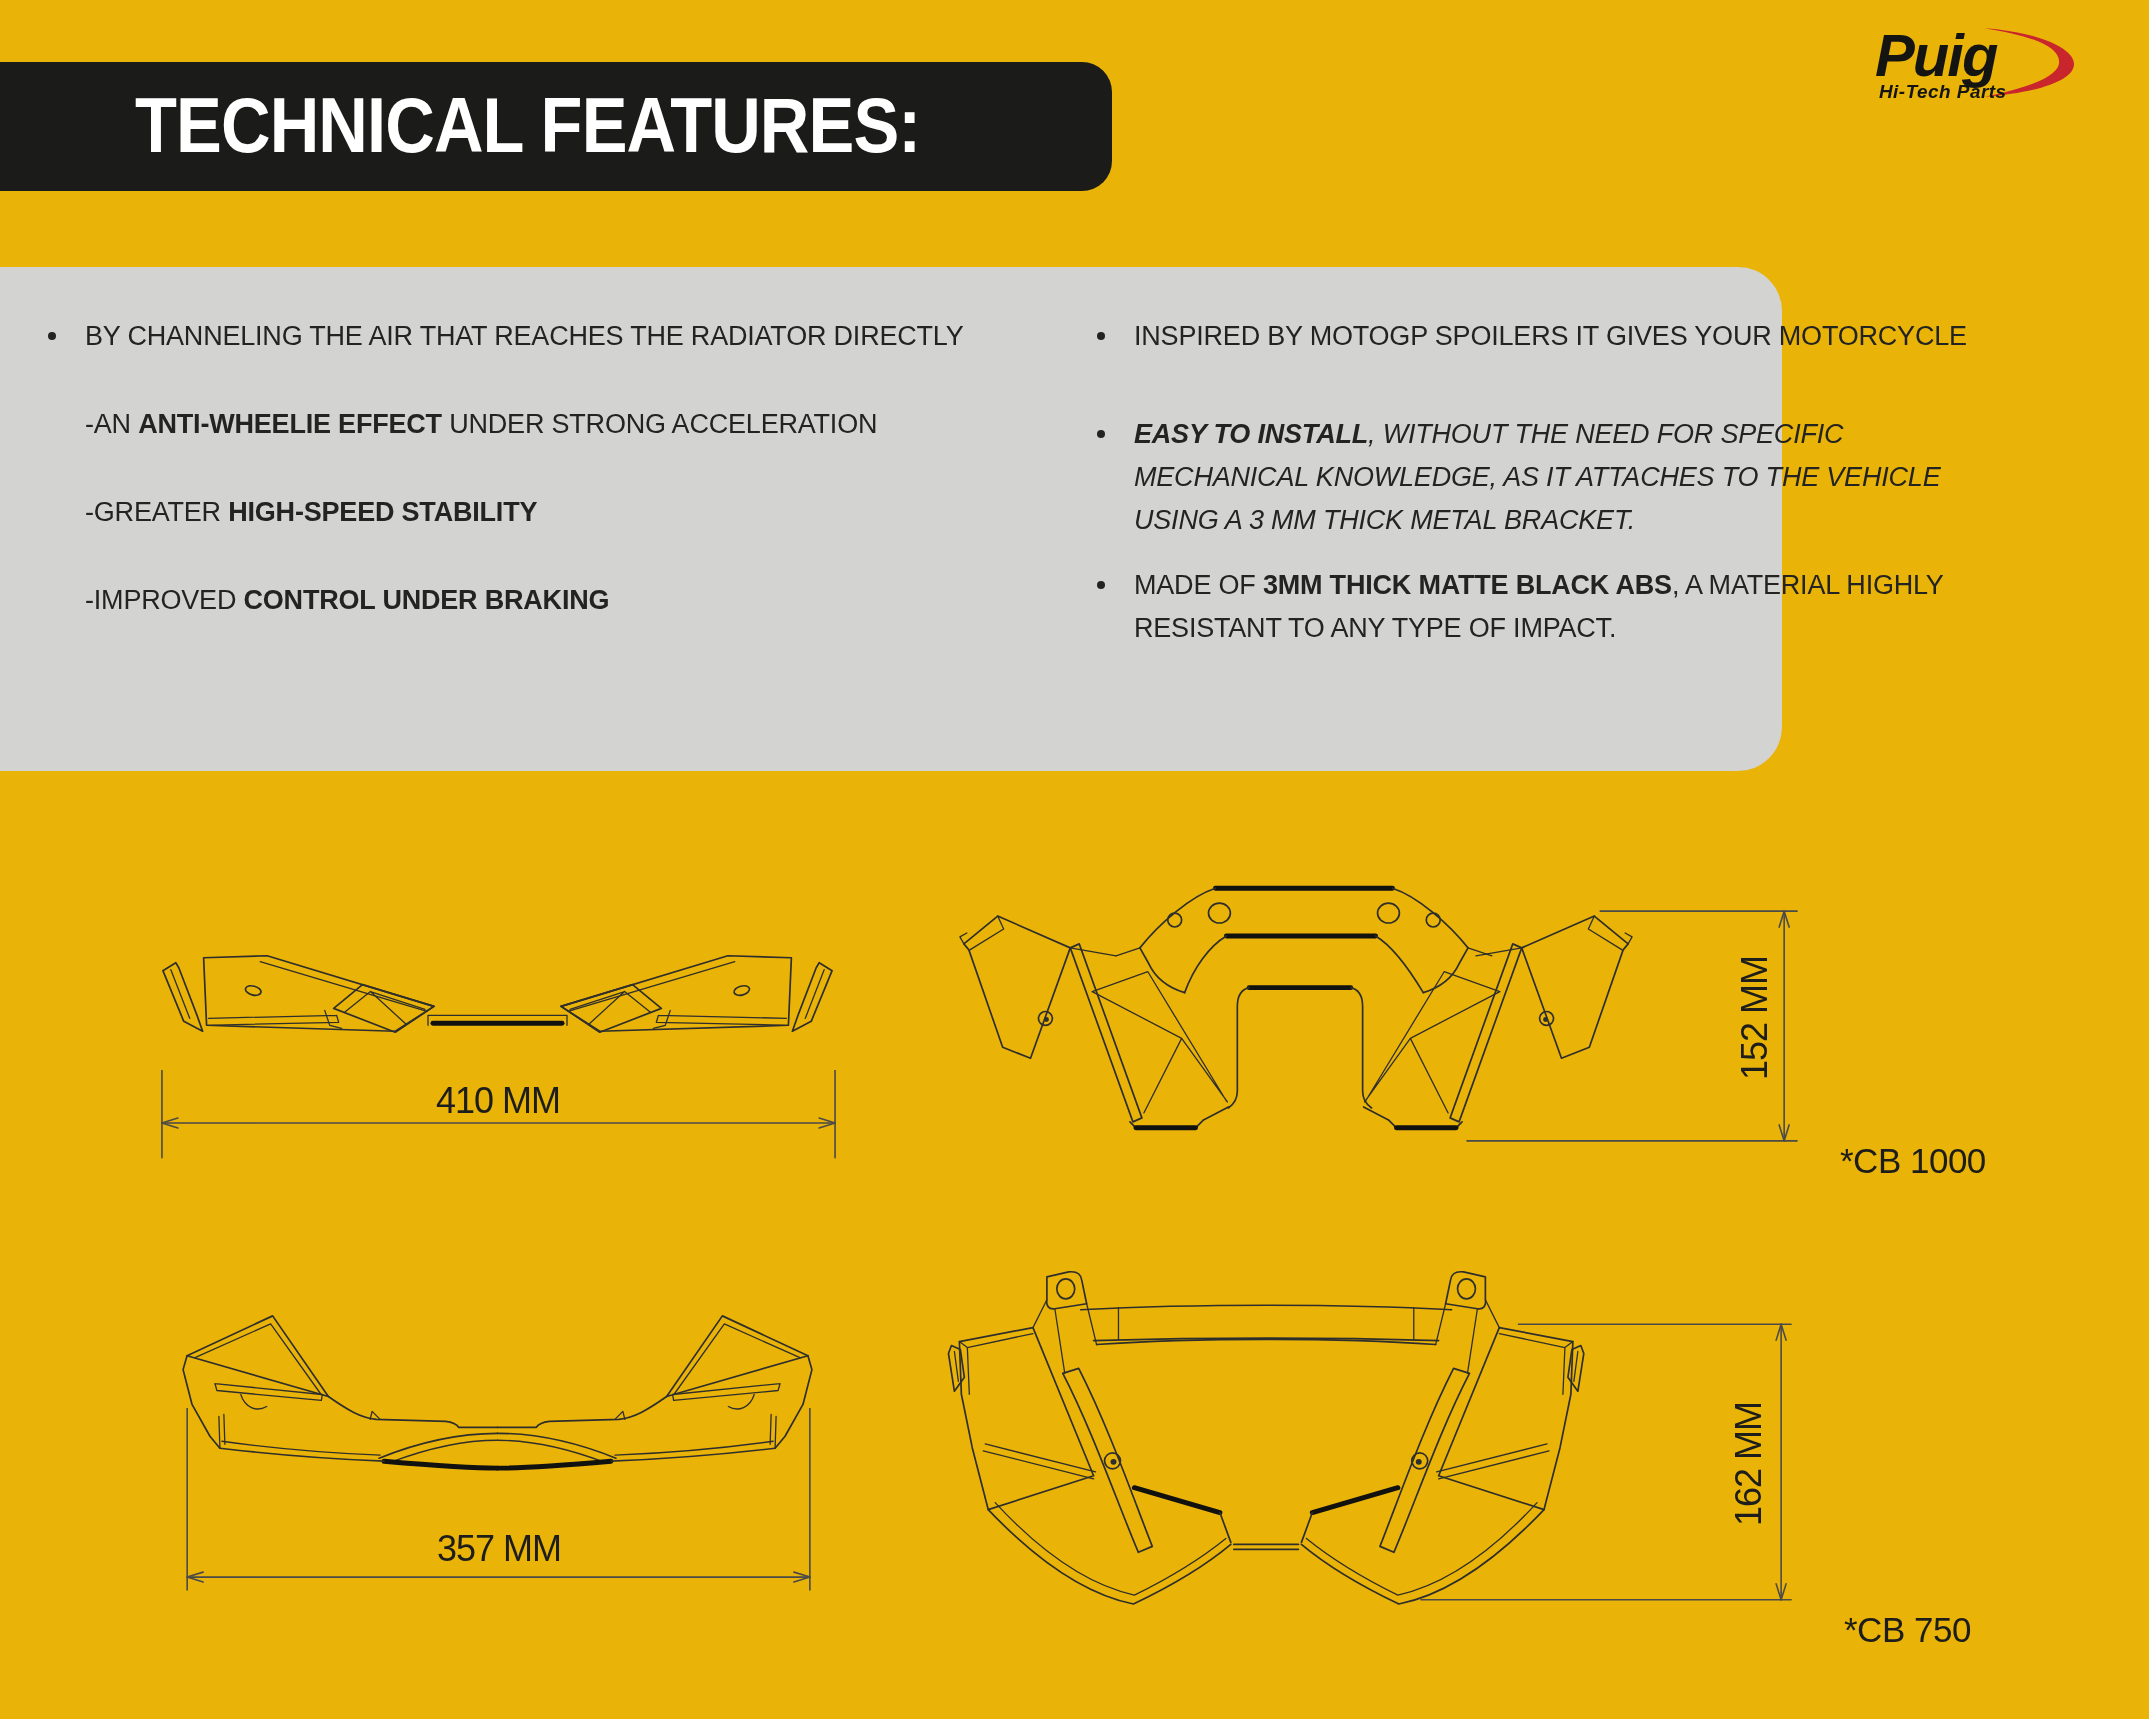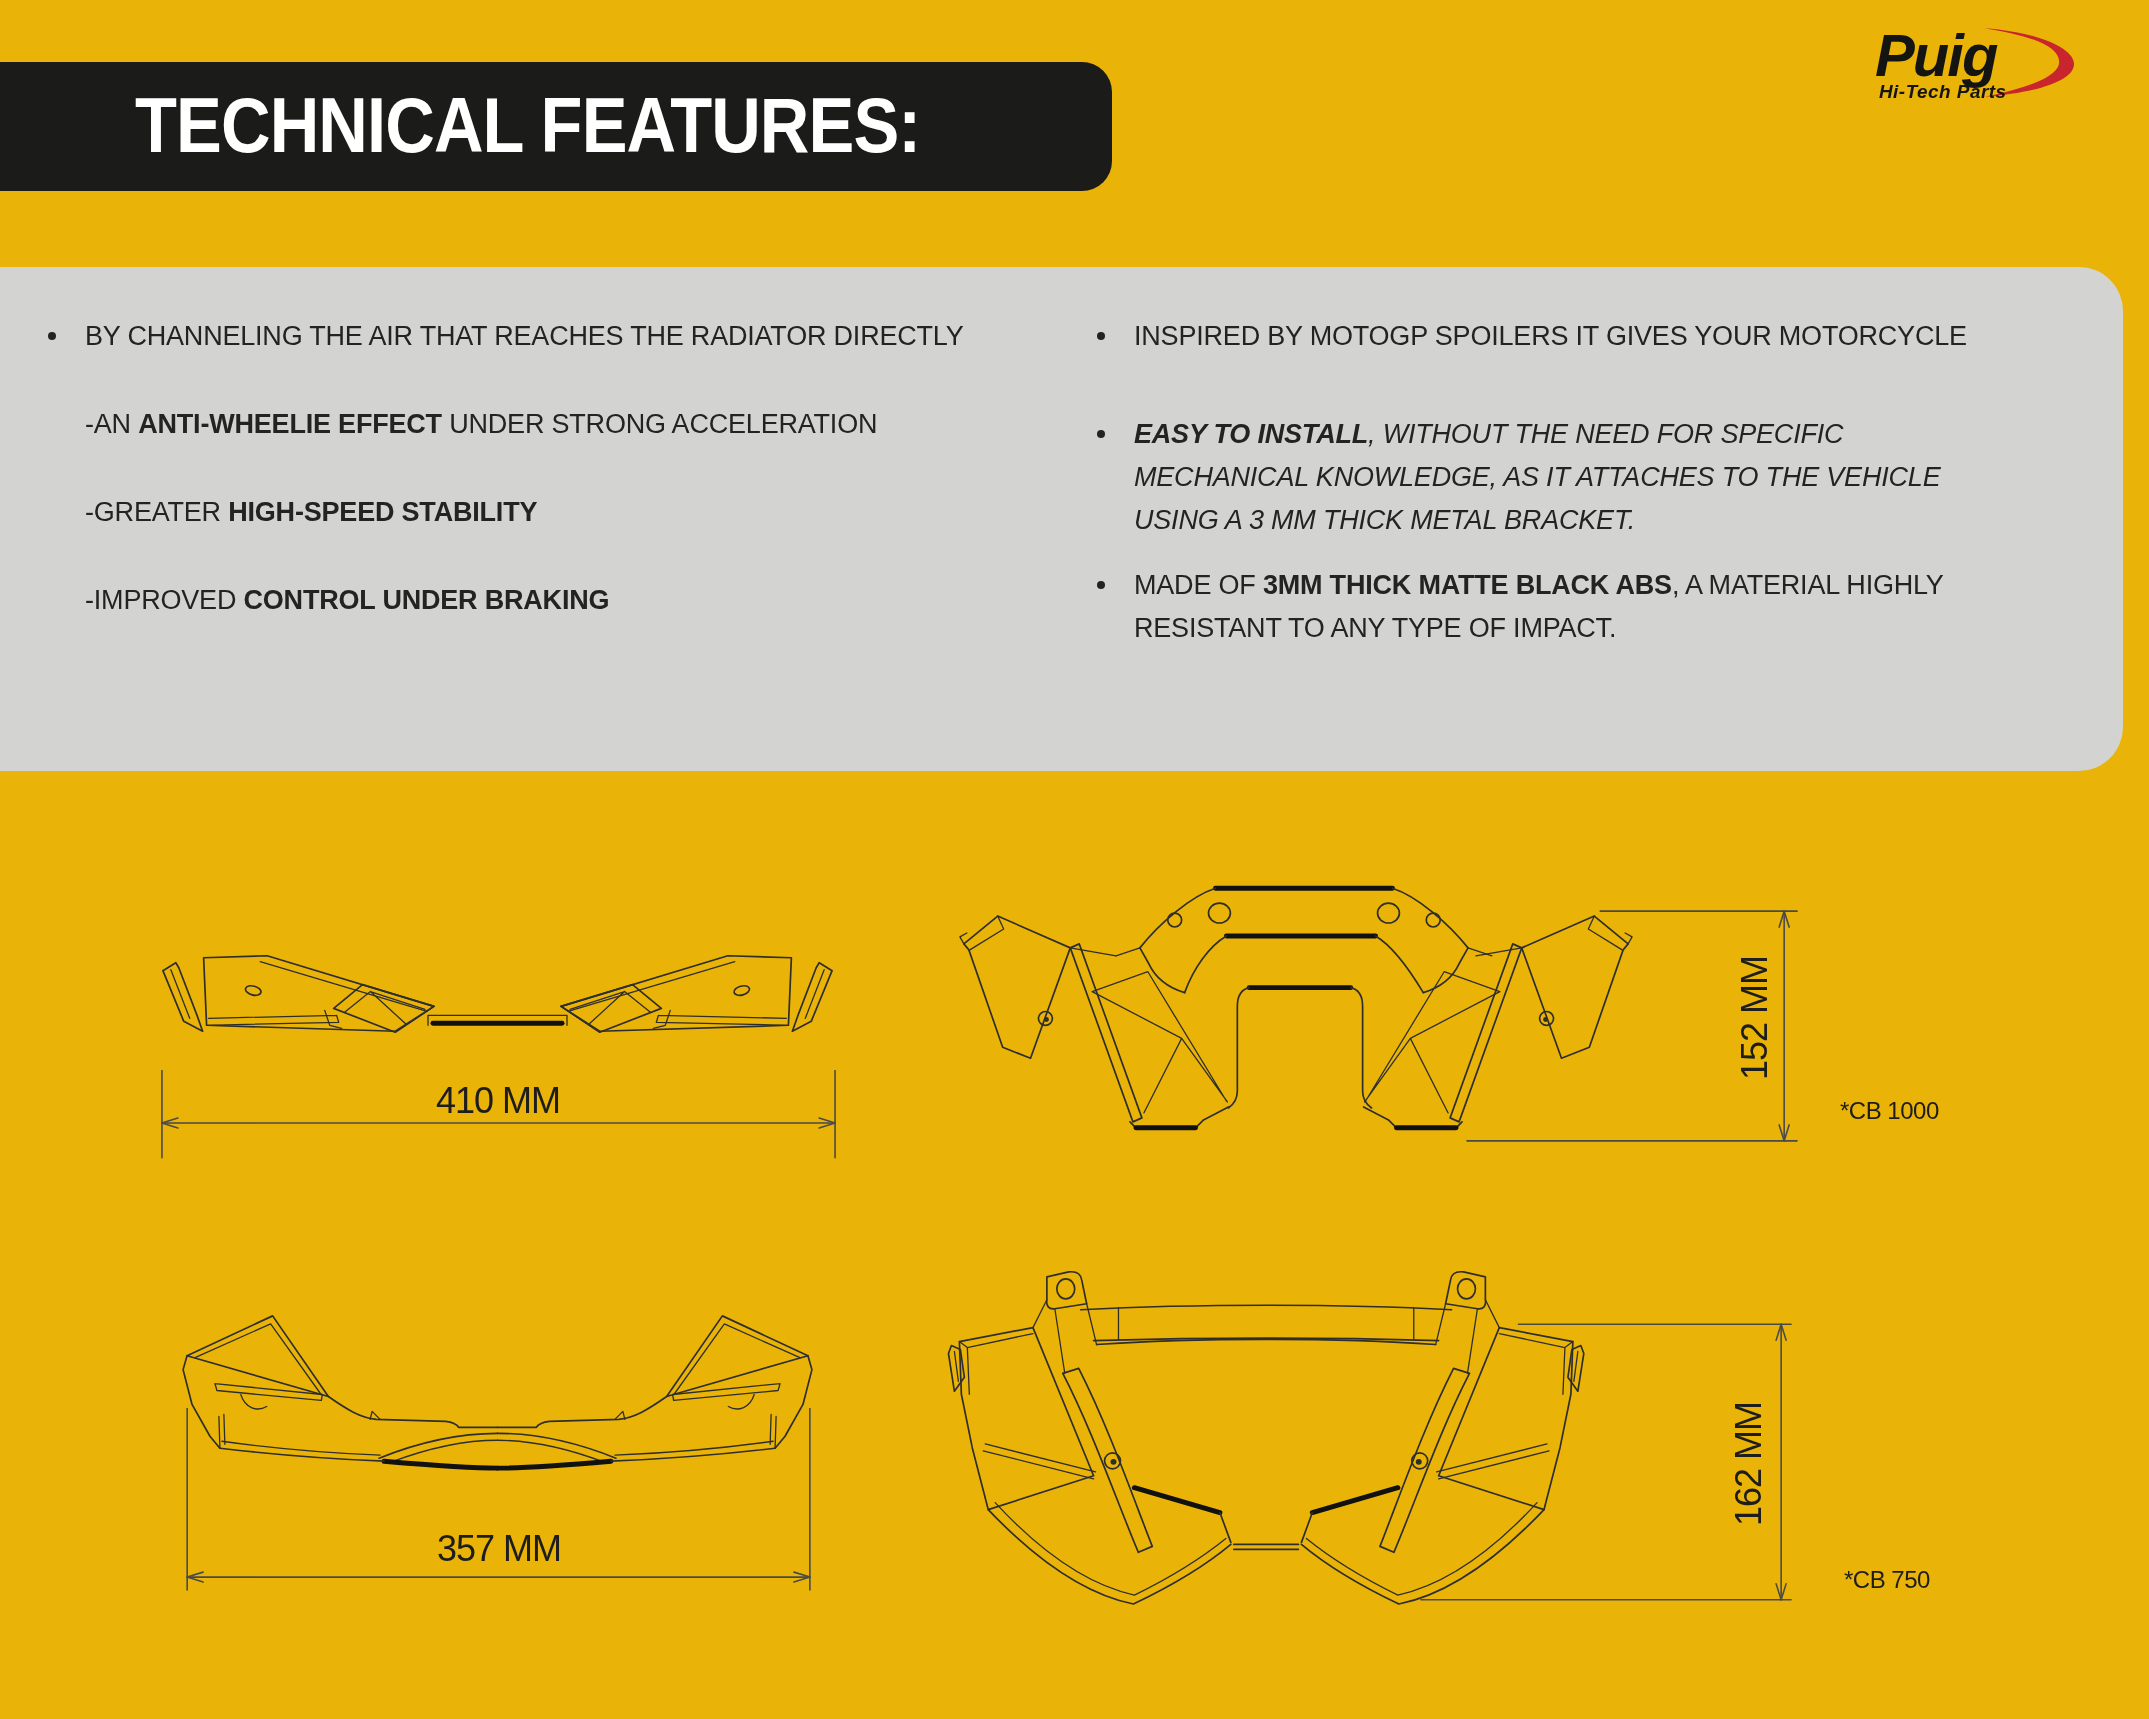--- a/index.html
+++ b/index.html
@@ -10,22 +10,22 @@
   .logo{position:absolute;left:1869px;top:12px;width:221px;height:94px;}
 
   
   .header-bar{position:absolute;left:0;top:62px;width:1112px;height:129px;
               background:#1b1b19;border-radius:0 30px 30px 0;}
   .header-bar h1{position:absolute;left:135px;top:50%;margin:0;white-space:nowrap;
                  transform:translateY(-52%) scaleX(0.88);transform-origin:left center;
                  font-size:78px;font-weight:bold;letter-spacing:-1px;color:#ffffff;}
 
   
-  .features-panel{position:absolute;left:0;top:267px;width:2123px;height:504px;
-                  background:#d3d3d1;border-radius:0 44px 44px 0;}
+  .features-panel{position:absolute;left:0;top:267px;width:1766px;height:504px;
+                  background:#d3d3d1;border-radius:0 44px 44px 0;padding-left:16px;}
   .fcol{position:absolute;top:48px;}
   .fcol.left{left:85px;width:985px;}
   .fcol.right{left:1134px;width:960px;}
   .fitem{position:relative;margin-bottom:45px;font-size:27px;line-height:43px;
          letter-spacing:-0.2px;color:#232321;}
   .fcol.right .fitem:nth-child(1){margin-bottom:55px;}
   .fcol.right .fitem:nth-child(2){margin-bottom:22px;font-style:italic;}
   .fitem .dot{position:absolute;left:-37px;top:17px;width:8px;height:8px;border-radius:50%;
               background:#232321;}
   .tline{white-space:nowrap;}
@@ -35,21 +35,21 @@
   .draw{position:absolute;}
   .draw path,.draw line,.draw circle,.draw ellipse,.draw polyline{
         fill:none;stroke:#2e2e2c;stroke-width:1.7;stroke-linejoin:round;stroke-linecap:round;}
   .draw .thick{stroke:#111110;stroke-width:5;}
   .draw .thin{stroke-width:1.3;}
   .draw .fdot{fill:#2e2e2c;stroke:none;}
   .dim line,.dim path{stroke:#4a4a48;stroke-width:1.6;fill:none;stroke-linecap:round;}
   .dim-label{position:absolute;font-size:36px;letter-spacing:-1px;color:#1d1d1b;
              text-align:center;white-space:nowrap;}
   .dim-label.vert{transform:rotate(-90deg);}
-  .model-label{position:absolute;font-size:24px;letter-spacing:-0.5px;color:#1d1d1b;white-space:nowrap;}
+  .model-label{position:absolute;font-size:35px;letter-spacing:-0.5px;color:#1d1d1b;white-space:nowrap;margin-top:44px;}
 </style>
 </head>
 <body>
 
 <div class="canvas">
 
   <svg class="logo" viewBox="0 0 222 94">
     <path d="M 116,16 C 172,20 206,37 206,52 C 206,69 168,81 116,85
              C 163,75 191,64 191,50 C 191,33 159,23 116,16 Z" fill="#c9252c" stroke="none"></path>
     <text x="6" y="64" font-size="60" font-weight="bold" font-style="italic" fill="#141412" letter-spacing="-2">Puig</text>

